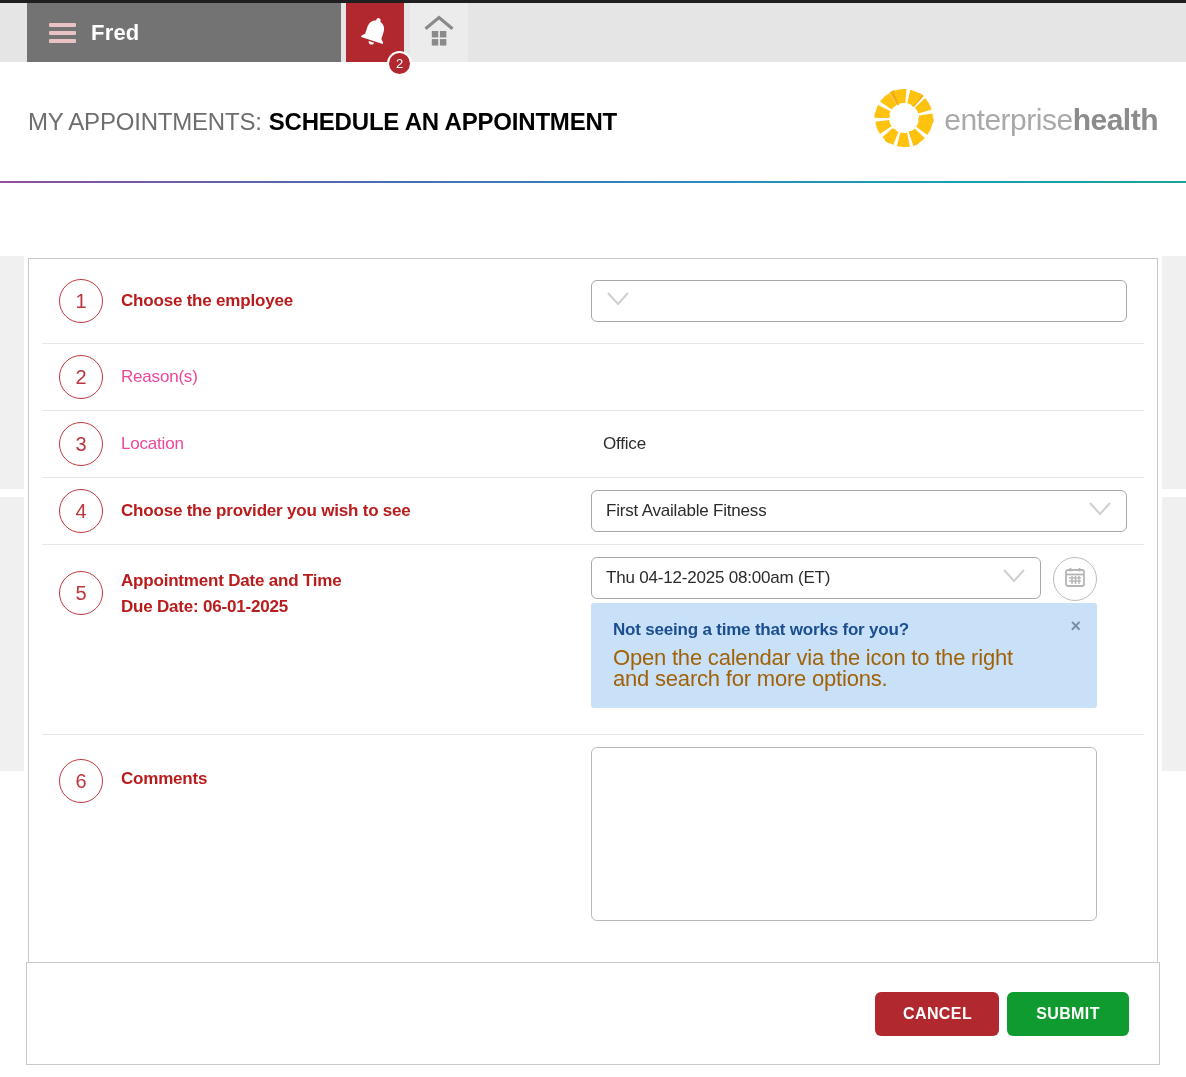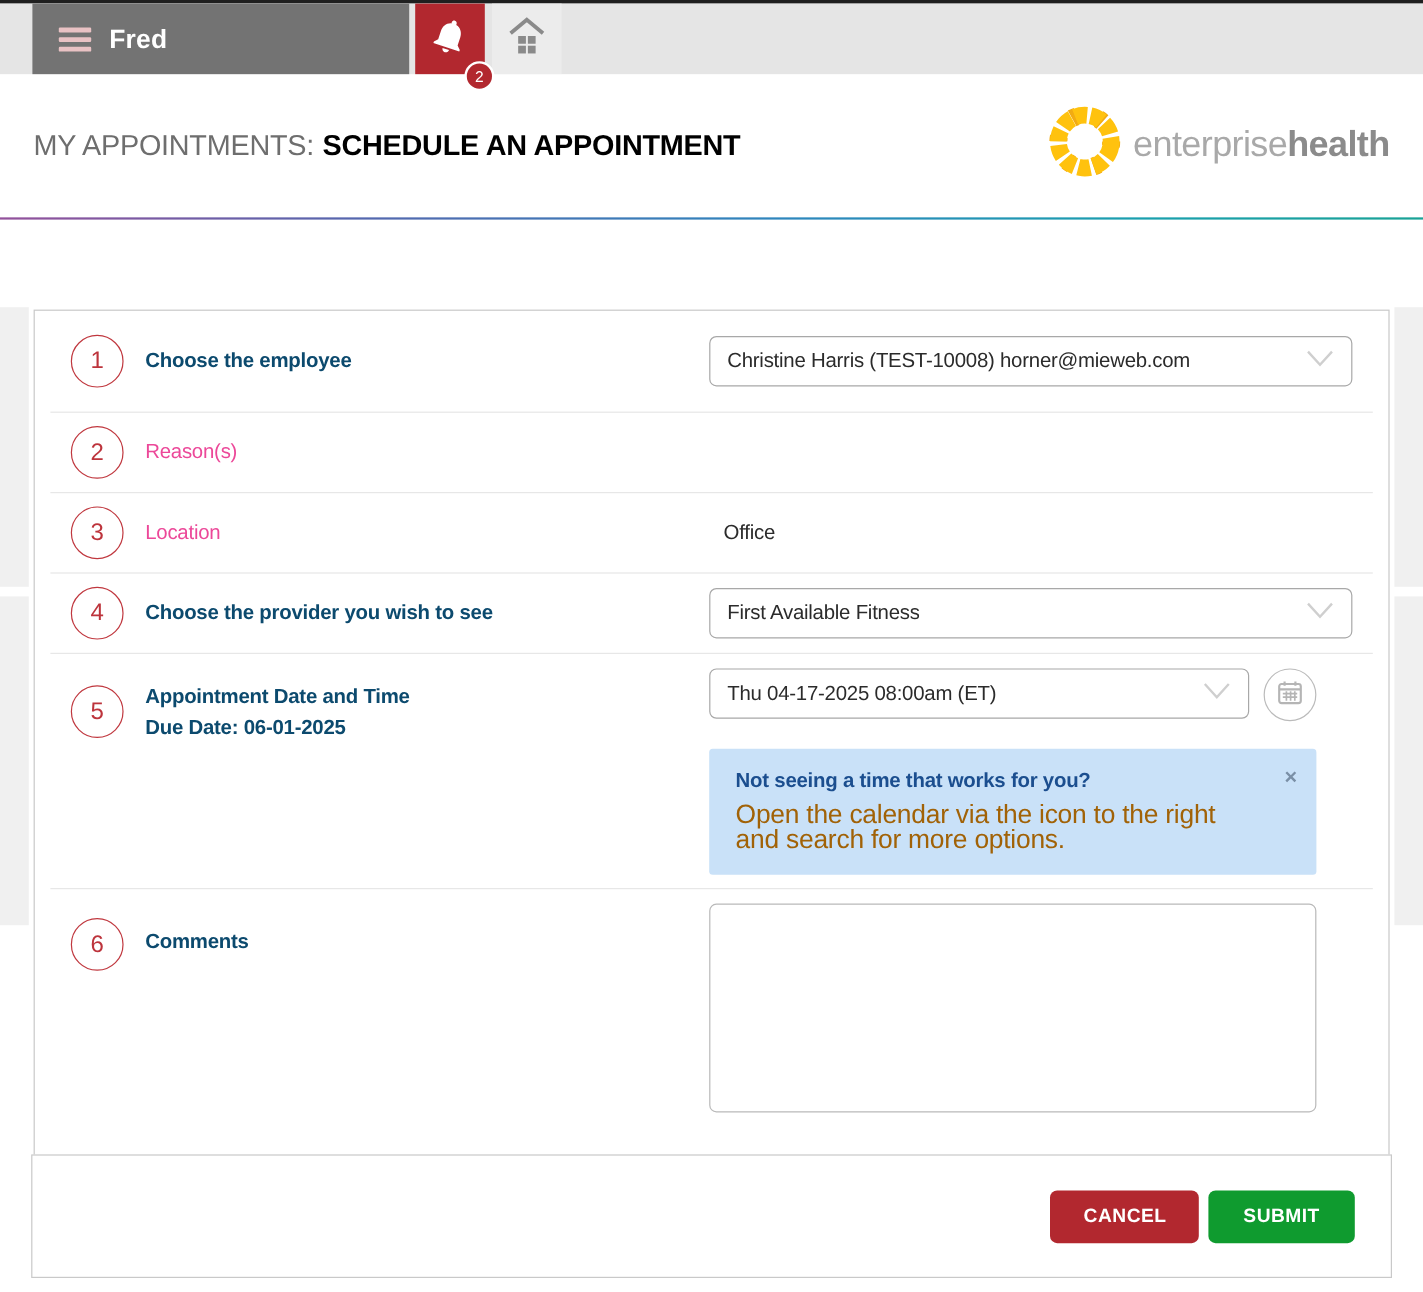--- a/index.html
+++ b/index.html
@@ -33,40 +33,40 @@
   .bs-l1 { left:0; top:256px; height:233px; } .bs-l2 { left:0; top:497px; height:274px; }
   .bs-r1 { right:0; top:256px; height:233px; } .bs-r2 { right:0; top:497px; height:274px; }
   .card { position:absolute; left:28px; top:258px; width:1130px; background:#fff;
     border:1px solid #c9c9c9; z-index:2; }
   .row { display:flex; align-items:center; margin:0 13px; padding:11px 17px 11px 17px; position:relative; }
   .row + .row { border-top:1px solid #e7e7e7; }
   .row-left { flex:1 1 auto; display:flex; align-items:center; gap:18px; }
   .row-left.top { align-items:flex-start; }
   .num-circle { flex:0 0 auto; width:44px; height:44px; border:1.5px solid #c0383f; border-radius:50%;
     color:#bd343c; font-size:20px; display:flex; align-items:center; justify-content:center; }
-  .lbl { font-size:17px; color:#0c4a6e; letter-spacing:-0.2px; }
+  .lbl { font-size:17px; color:#b91c1c; letter-spacing:-0.2px; }
   .lbl.b { font-weight:bold; }
   .lbl.r { font-weight:400; color:#ec4899; }
   .lbl2 { margin-top:6px; }
   .row-right { flex:0 0 536px; width:536px; }
   .select { height:42px; border:1px solid #a8a8a8; border-radius:6px; background:#fff;
     display:flex; align-items:center; padding:0 14px; font-size:17px; color:#2b2b2b; cursor:pointer;
     justify-content:space-between; letter-spacing:-0.2px; }
   .select .sel-val { white-space:nowrap; overflow:hidden; }
   .val-text { font-size:17px; color:#2b2b2b; padding-left:12px; letter-spacing:-0.2px; }
   .row1 { min-height:84px; } .row2 { min-height:67px; } .row3 { min-height:66px; } .row4 { min-height:66px; }
   .row5 { min-height:190px; align-items:flex-start; padding-top:12px; }
   .row5 .row-left { padding-top:14px; }
   .row6 { min-height:224px; align-items:flex-start; padding-top:12px; padding-bottom:38px; }
   .row6 .row-left { padding-top:12px; }
   .date-line { display:flex; align-items:flex-start; gap:12px; }
   .date-select { width:450px; }
   .cal-btn { width:44px; height:44px; border:1px solid #bbb; border-radius:50%; background:#fff;
     display:flex; align-items:center; justify-content:center; cursor:pointer; }
-  .alert { margin-top:23px; width:506px; background:#c9e1f8; border-radius:3px;
+  .alert { margin-top:2px; width:506px; background:#c9e1f8; border-radius:3px;
     padding:17px 20px 19px 22px; position:relative; }
   .alert-title { color:#1b4e8f; font-weight:bold; font-size:17px; letter-spacing:-0.2px; }
   .alert-body { color:#a16207; font-size:22px; line-height:21px; margin-top:7px; max-width:440px; letter-spacing:-0.2px; }
   .alert-close { position:absolute; right:16px; top:14px; color:#7a8fa6; font-size:18px;
     font-weight:bold; cursor:pointer; line-height:1; }
   .comments-box { width:506px; height:174px; border:1px solid #b9b9b9; border-radius:6px;
     background:#fff; resize:none; font-family:"Liberation Sans",sans-serif; font-size:16px; padding:10px; }
   .footer { position:absolute; left:26px; top:962px; width:1134px; height:103px; background:#fff;
     border:1px solid #c9c9c9; display:flex; align-items:center; justify-content:flex-end;
     gap:8px; padding:0 30px; z-index:2; }
@@ -138,21 +138,20 @@
 
 <div class="card">
 
   <div class="row row1">
     <div class="row-left">
       <div class="num-circle">1</div>
       <div class="lbl b">Choose the employee</div>
     </div>
     <div class="row-right">
       <div class="select">
-        <span class="sel-val">Christine Harris (TEST-10008) horner@mieweb.com</span>
         <span>
           <svg width="24" height="15" viewBox="0 0 24 15">
               <polyline points="2,2 12,13 22,2" fill="none" stroke="#cfcfcf" stroke-width="2"></polyline>
             </svg>
         </span>
       </div>
     </div>
   </div>
 
   <div class="row row2">
@@ -193,21 +192,21 @@
     <div class="row-left top">
       <div class="num-circle">5</div>
       <div>
         <div class="lbl b">Appointment Date and Time</div>
         <div class="lbl b lbl2">Due Date: 06-01-2025</div>
       </div>
     </div>
     <div class="row-right">
       <div class="date-line">
         <div class="select date-select">
-          <span class="sel-val">Thu 04-17-2025 08:00am (ET)</span>
+          <span class="sel-val">Thu 04-12-2025 08:00am (ET)</span>
           <span>
             <svg width="24" height="15" viewBox="0 0 24 15">
                 <polyline points="2,2 12,13 22,2" fill="none" stroke="#cfcfcf" stroke-width="2"></polyline>
               </svg>
           </span>
         </div>
         <div class="cal-btn">
           <span>
             <svg width="24" height="24" viewBox="0 0 24 24">
               <rect x="3" y="5" width="18" height="16" rx="2" fill="none" stroke="#b5b5b5" stroke-width="1.8"></rect>

